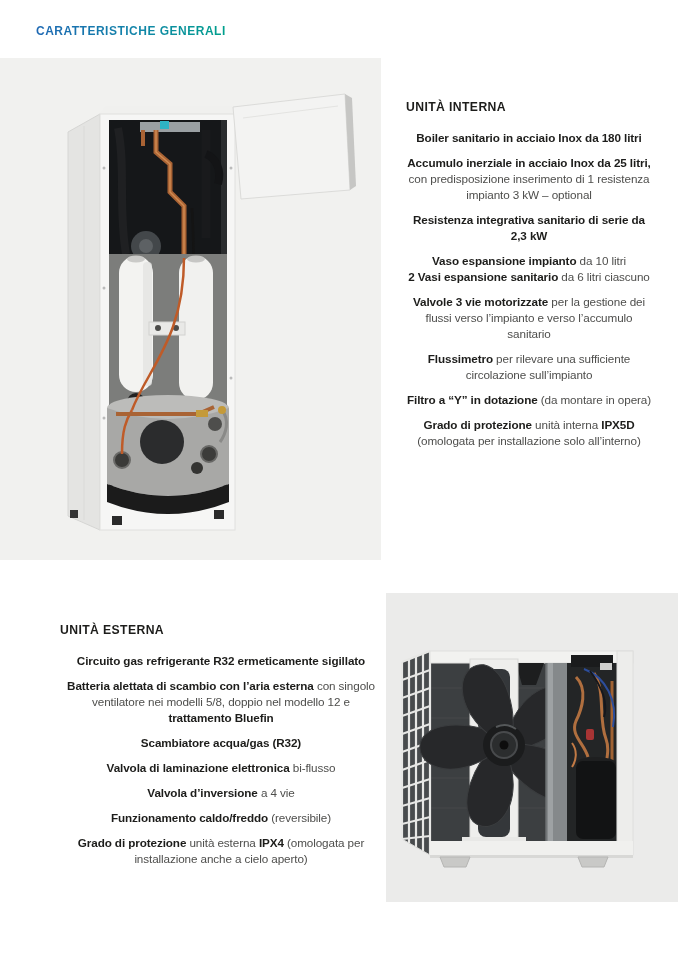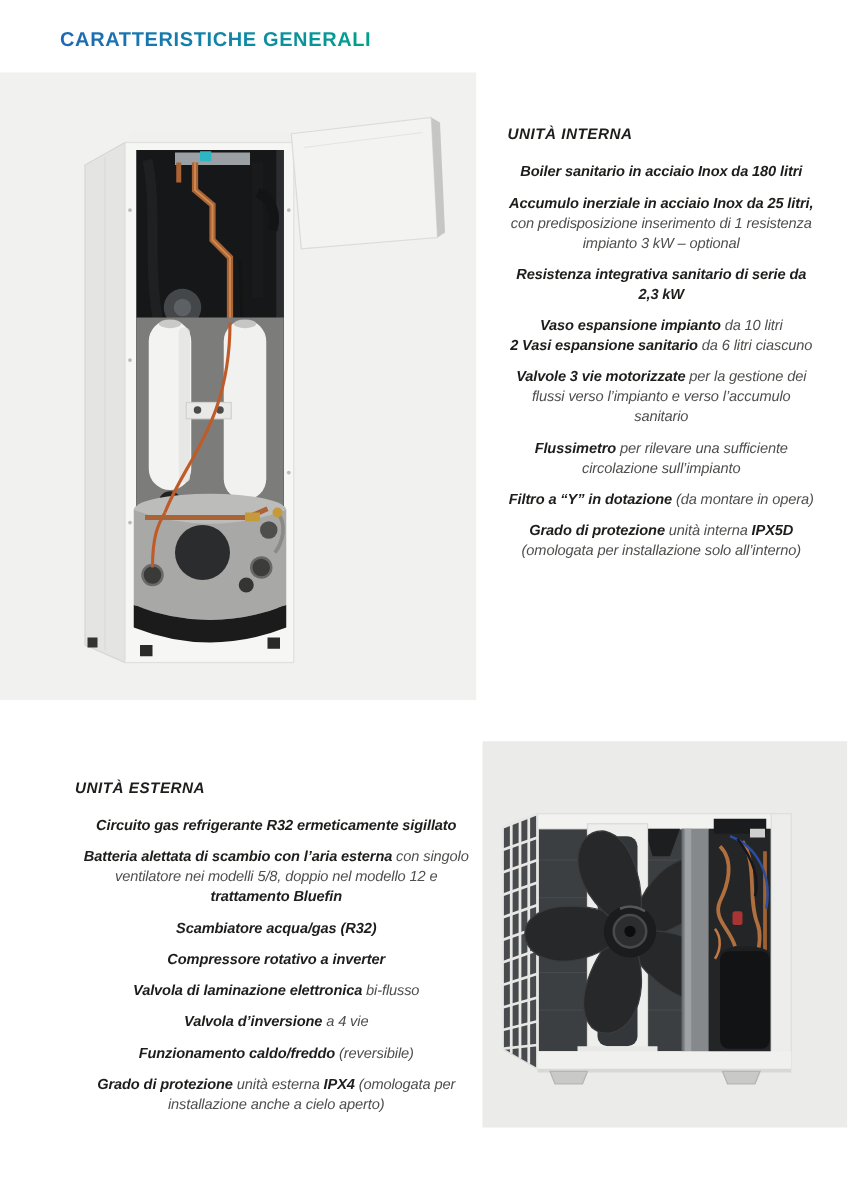--- a/index.html
+++ b/index.html
@@ -3,32 +3,32 @@
 <meta charset="utf-8">
 <style>
   * { margin:0; padding:0; box-sizing:border-box; }
   html,body { background:#ffffff; }
   body { font-family:"Liberation Sans", sans-serif; }
   .page {
     position:relative; width:678px; height:959px; background:#ffffff;
     overflow:hidden;
   }
   .page-header {
-    position:absolute; left:48px; top:24px;
-    font-size:16px; font-weight:bold; letter-spacing:0.5px;
+    position:absolute; left:36px; top:24px;
+    font-size:12px; font-weight:bold; letter-spacing:0.5px;
     background:linear-gradient(90deg,#1e68b3 0%, #1186a8 55%, #00a08c 100%);
     -webkit-background-clip:text; background-clip:text;
     -webkit-text-fill-color:transparent; color:#0e86a4;
     white-space:nowrap;
   }
   .photo { position:absolute; }
   .photo.internal { left:0; top:58px; width:381px; height:502px; background:#f1f1ef; }
   .photo.external { left:386px; top:593px; width:292px; height:309px; background:#ebebea; }
   .photo svg { display:block; width:100%; height:100%; }
-  .col { position:absolute;font-style:italic; }
+  .col { position:absolute; }
   .col.right-col { left:406px; top:99px; width:246px; }
   .col.left-col  { left:48px;  top:622px; width:322px;margin-left:12px; }
   .col h2 {
     font-size:12.2px; font-weight:bold; color:#1d1d1b; letter-spacing:0.4px;
     margin:0 0 15px 0; line-height:16px;
   }
   p.feature {
     font-size:11.7px; line-height:16px; color:#4e4e4c;
     margin:0 0 9px 0; letter-spacing:-0.1px;text-align:center;
   }
@@ -206,21 +206,20 @@
       <polygon points="192,264 222,264 218,274 196,274" fill="#c9c9c7" stroke="#b5b5b3" stroke-width="1"></polygon>
     </svg>
   </div>
 
   <section class="col left-col">
     <h2>UNITÀ ESTERNA</h2>
     <div>
         <p class="feature"><b>Circuito gas refrigerante R32 ermeticamente sigillato</b></p>
         <p class="feature"><b>Batteria alettata di scambio con l’aria esterna</b><span> con singolo ventilatore nei modelli 5/8, doppio nel modello 12 e </span><b>trattamento Bluefin</b></p>
         <p class="feature"><b>Scambiatore acqua/gas (R32)</b></p>
-        <p class="feature"><b>Compressore rotativo a inverter</b></p>
         <p class="feature"><b>Valvola di laminazione elettronica</b><span> bi-flusso</span></p>
         <p class="feature"><b>Valvola d’inversione</b><span> a 4 vie</span></p>
         <p class="feature"><b>Funzionamento caldo/freddo</b><span> (reversibile)</span></p>
         <p class="feature"><b>Grado di protezione</b><span> unità esterna </span><b>IPX4</b><span> (omologata per installazione anche a cielo aperto)</span></p>
       </div>
   </section>
 
 </div>
 
 </body></html>

